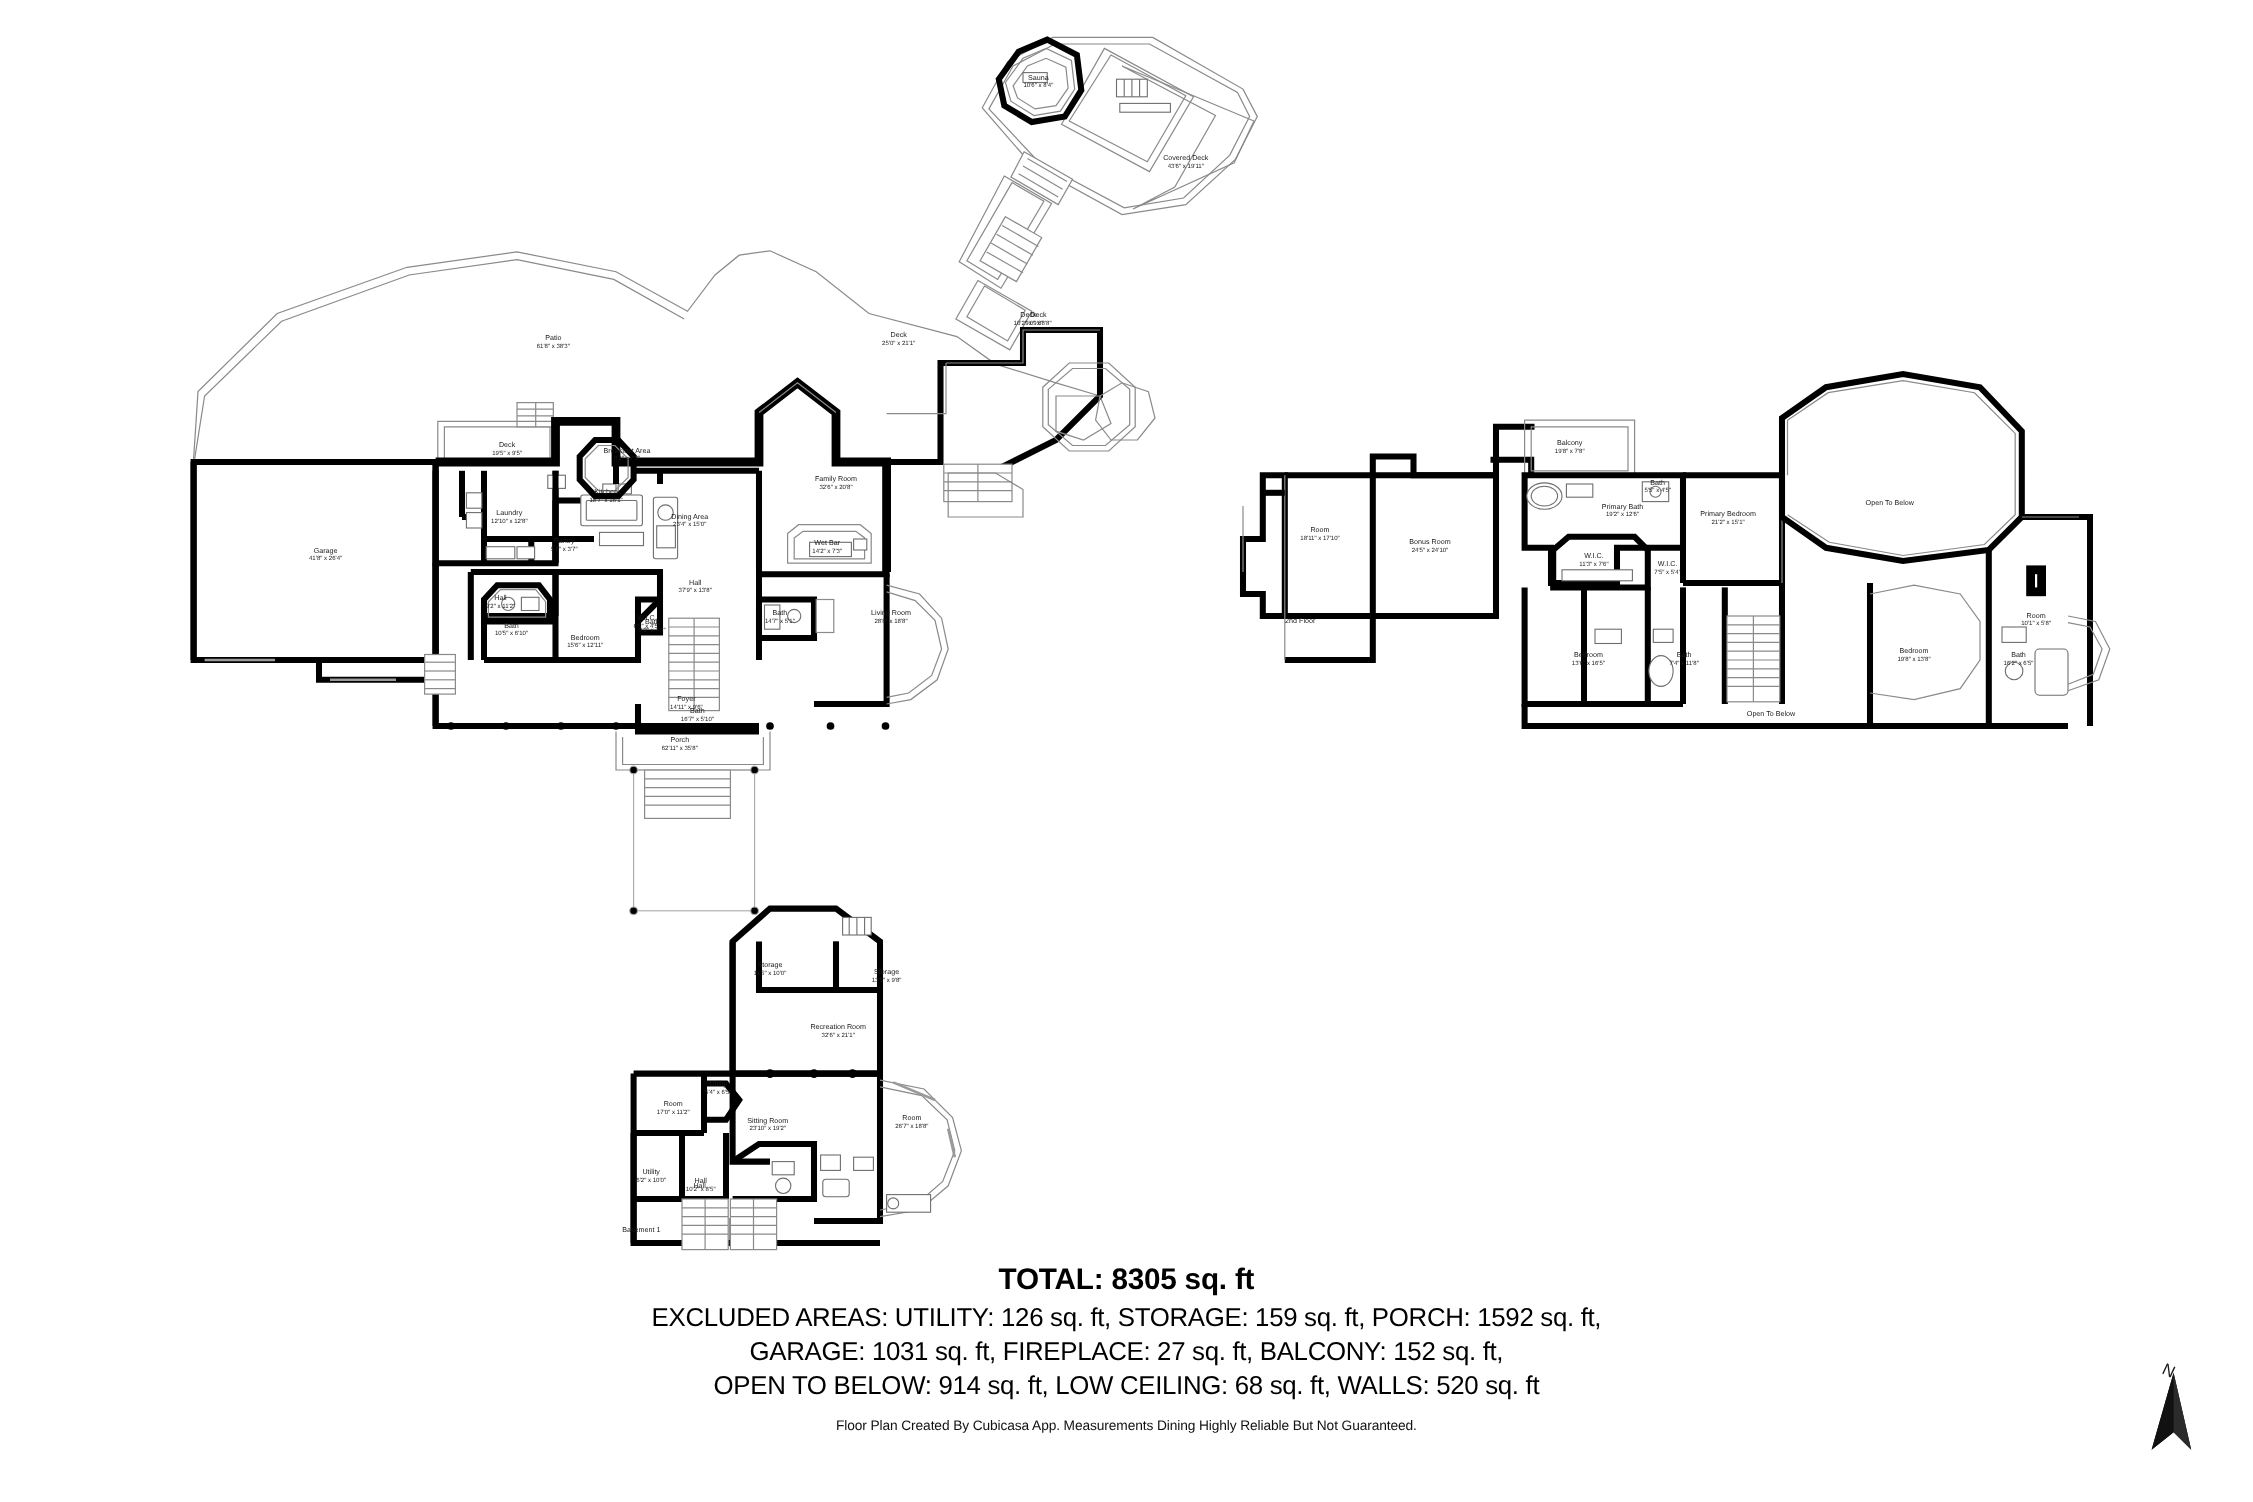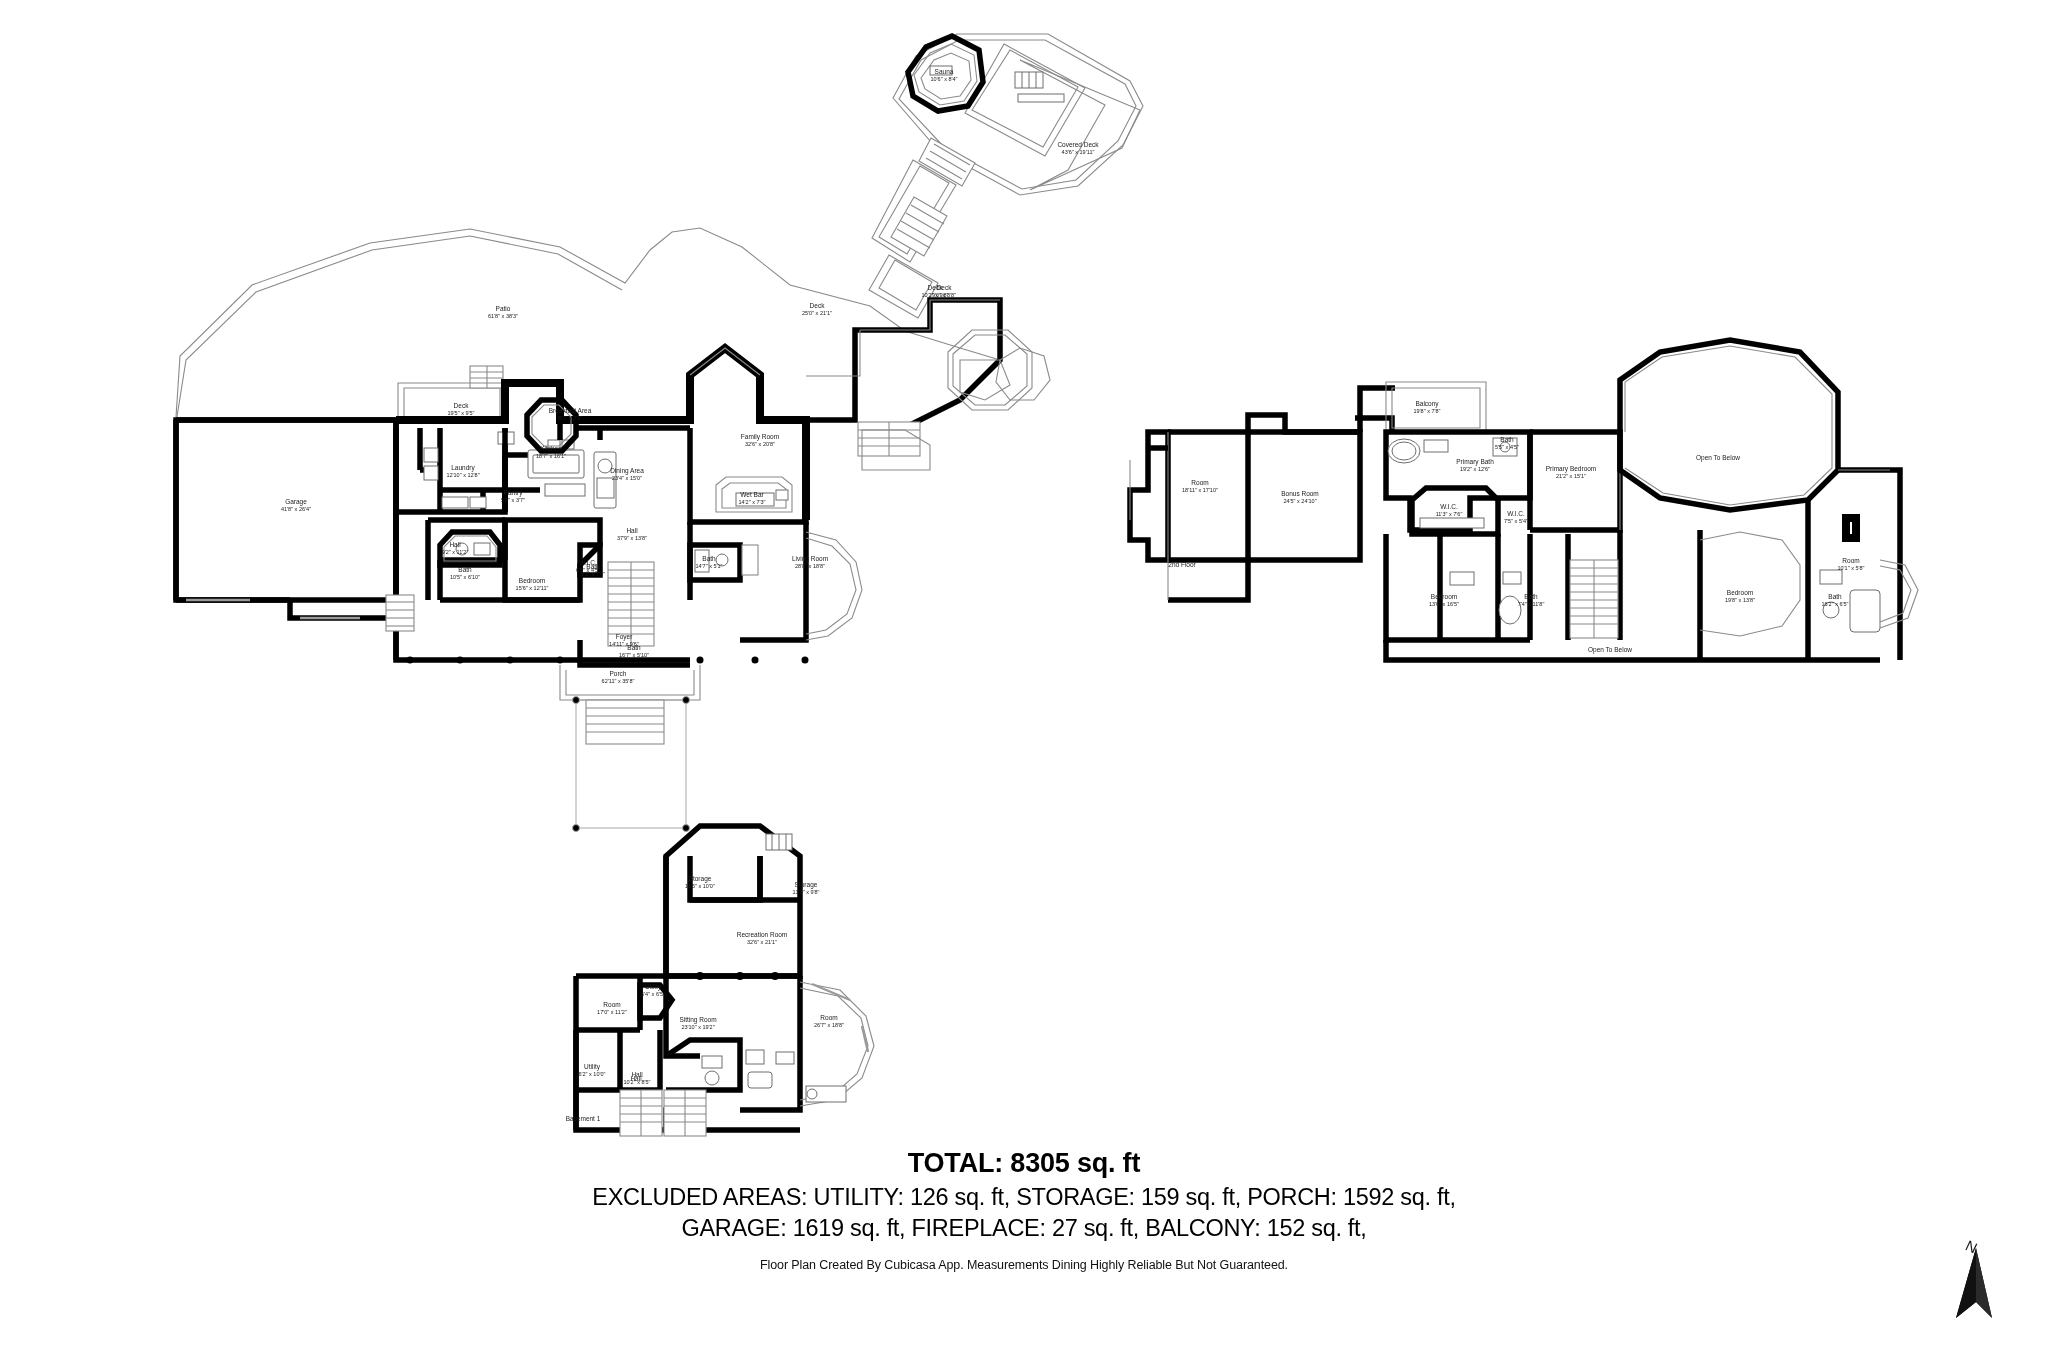--- a/index.html
+++ b/index.html
@@ -691,21 +691,22 @@
       </div>
       <div style="position: absolute; left: 944px; top: 291px; transform: translate(-50%, -50%); text-align: center; color: rgb(26, 26, 26); font-family: &quot;Liberation Sans&quot;, sans-serif; line-height: 1.25; white-space: nowrap; pointer-events: none;">
         <div style="font-size: 6.5px;">Deck</div>
         <div style="font-size: 5.5px;">9'0" x 8'8"</div>
       </div>
     </div>
 
   <div id="summary">
     <div class="total">TOTAL: 8305 sq. ft</div>
     <div class="line">EXCLUDED AREAS: UTILITY: 126 sq. ft, STORAGE: 159 sq. ft, PORCH: 1592 sq. ft,</div>
-    <div class="line">GARAGE: 1619 sq. ft, FIREPLACE: 27 sq. ft, BALCONY: 152 sq. ft,</div>
+    <div class="line">GARAGE: 1031 sq. ft, FIREPLACE: 27 sq. ft, BALCONY: 152 sq. ft,</div>
+    <div class="line">OPEN TO BELOW: 914 sq. ft, LOW CEILING: 68 sq. ft, WALLS: 520 sq. ft</div>
     <div class="disclaimer">Floor Plan Created By Cubicasa App. Measurements Dining Highly Reliable But Not Guaranteed.</div>
   </div>
 
   <div id="compass">
     <span class="n-letter">N</span>
     <svg width="70" height="90" viewBox="0 0 70 90">
       <polygon points="46,8 26,78 46,62 62,78" fill="#111"></polygon>
       <polygon points="46,8 46,62 26,78" fill="#111"></polygon>
       <polygon points="46,8 62,78 46,62" fill="#2b2b2b"></polygon>
     </svg>

